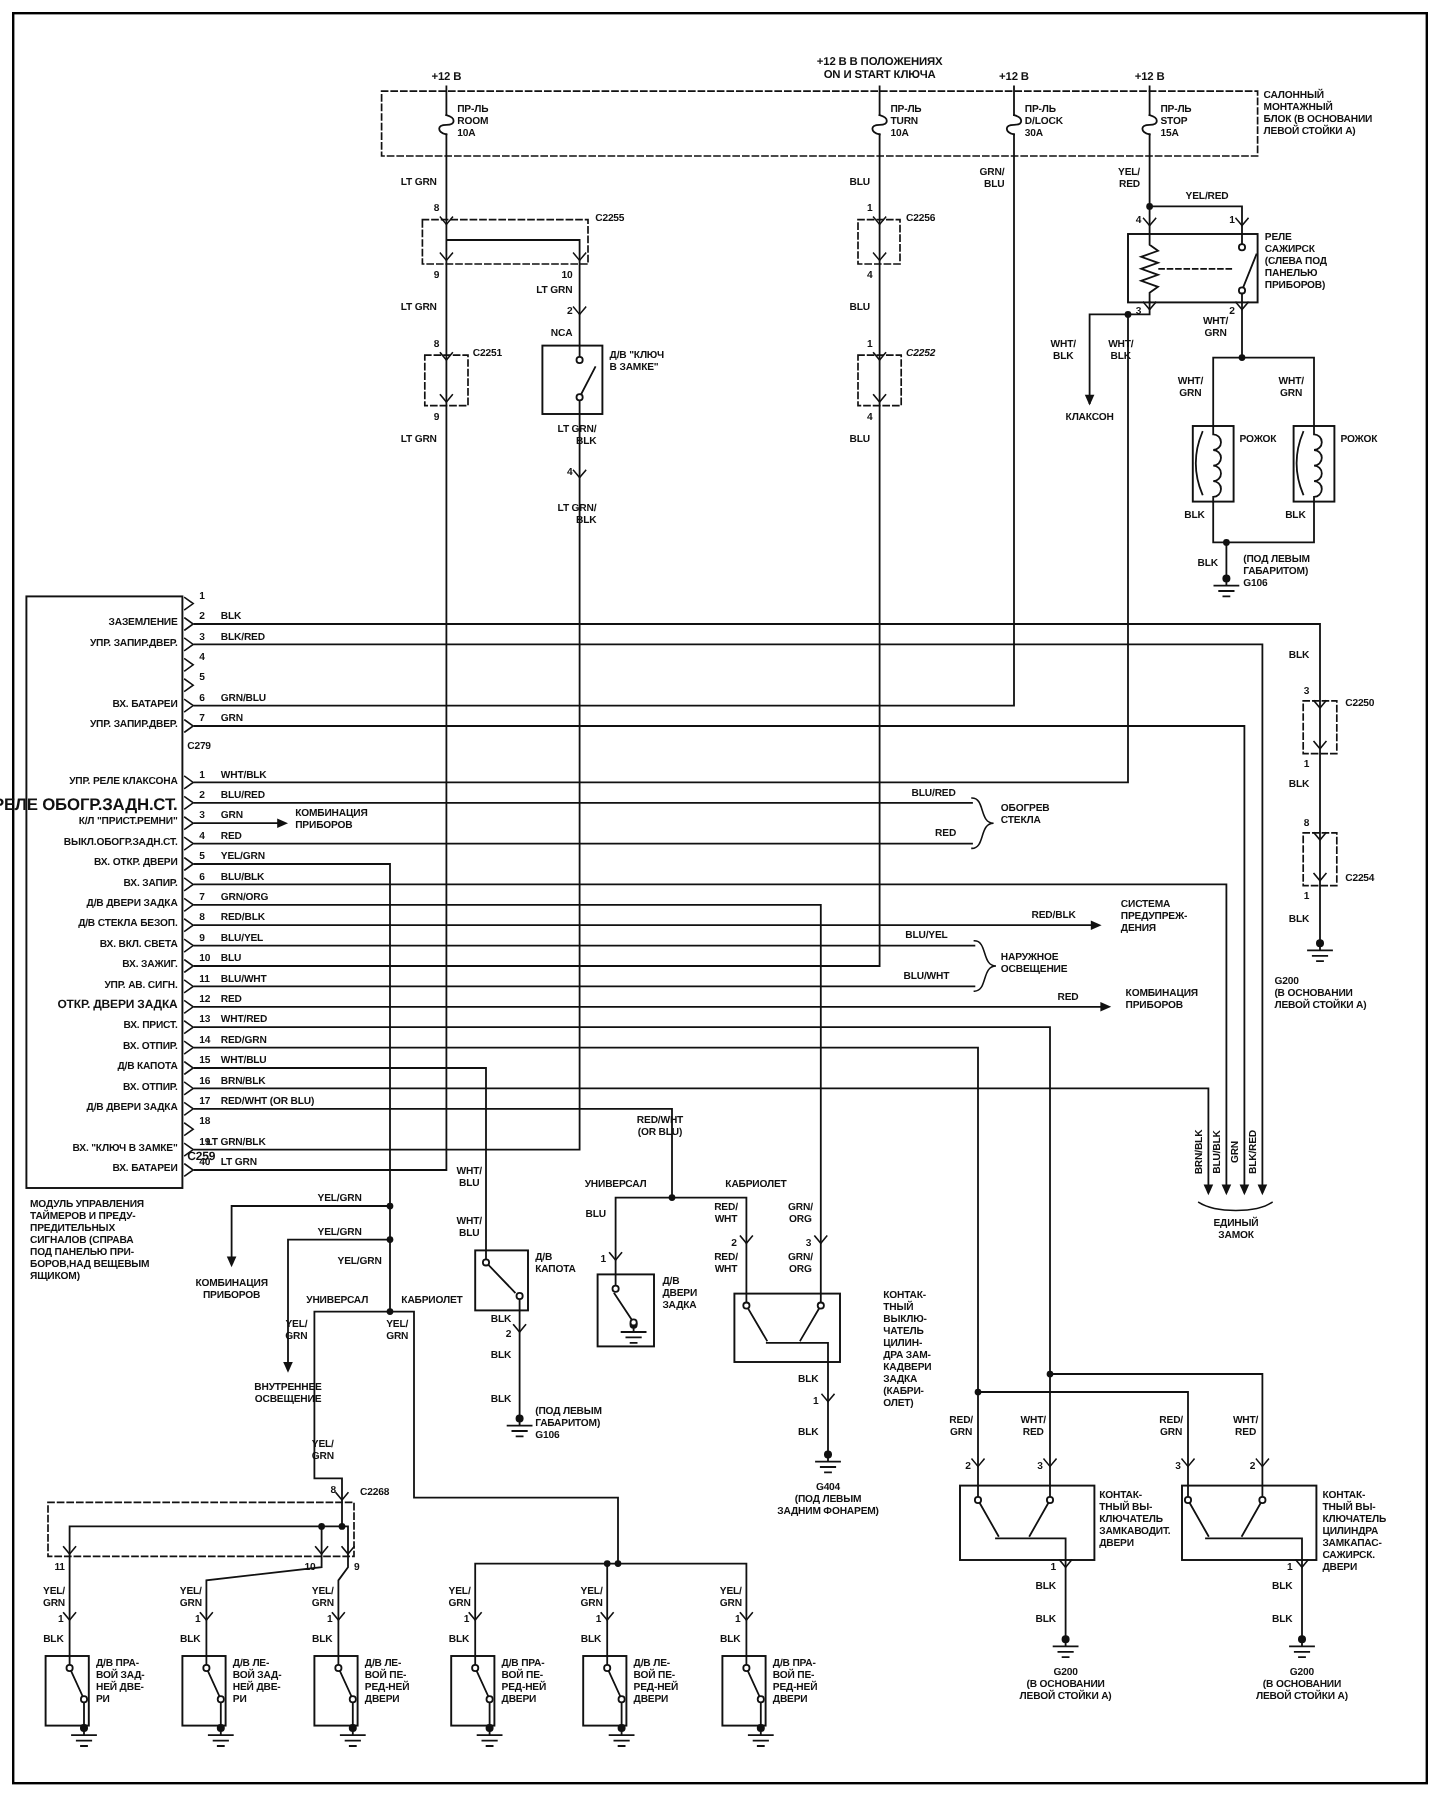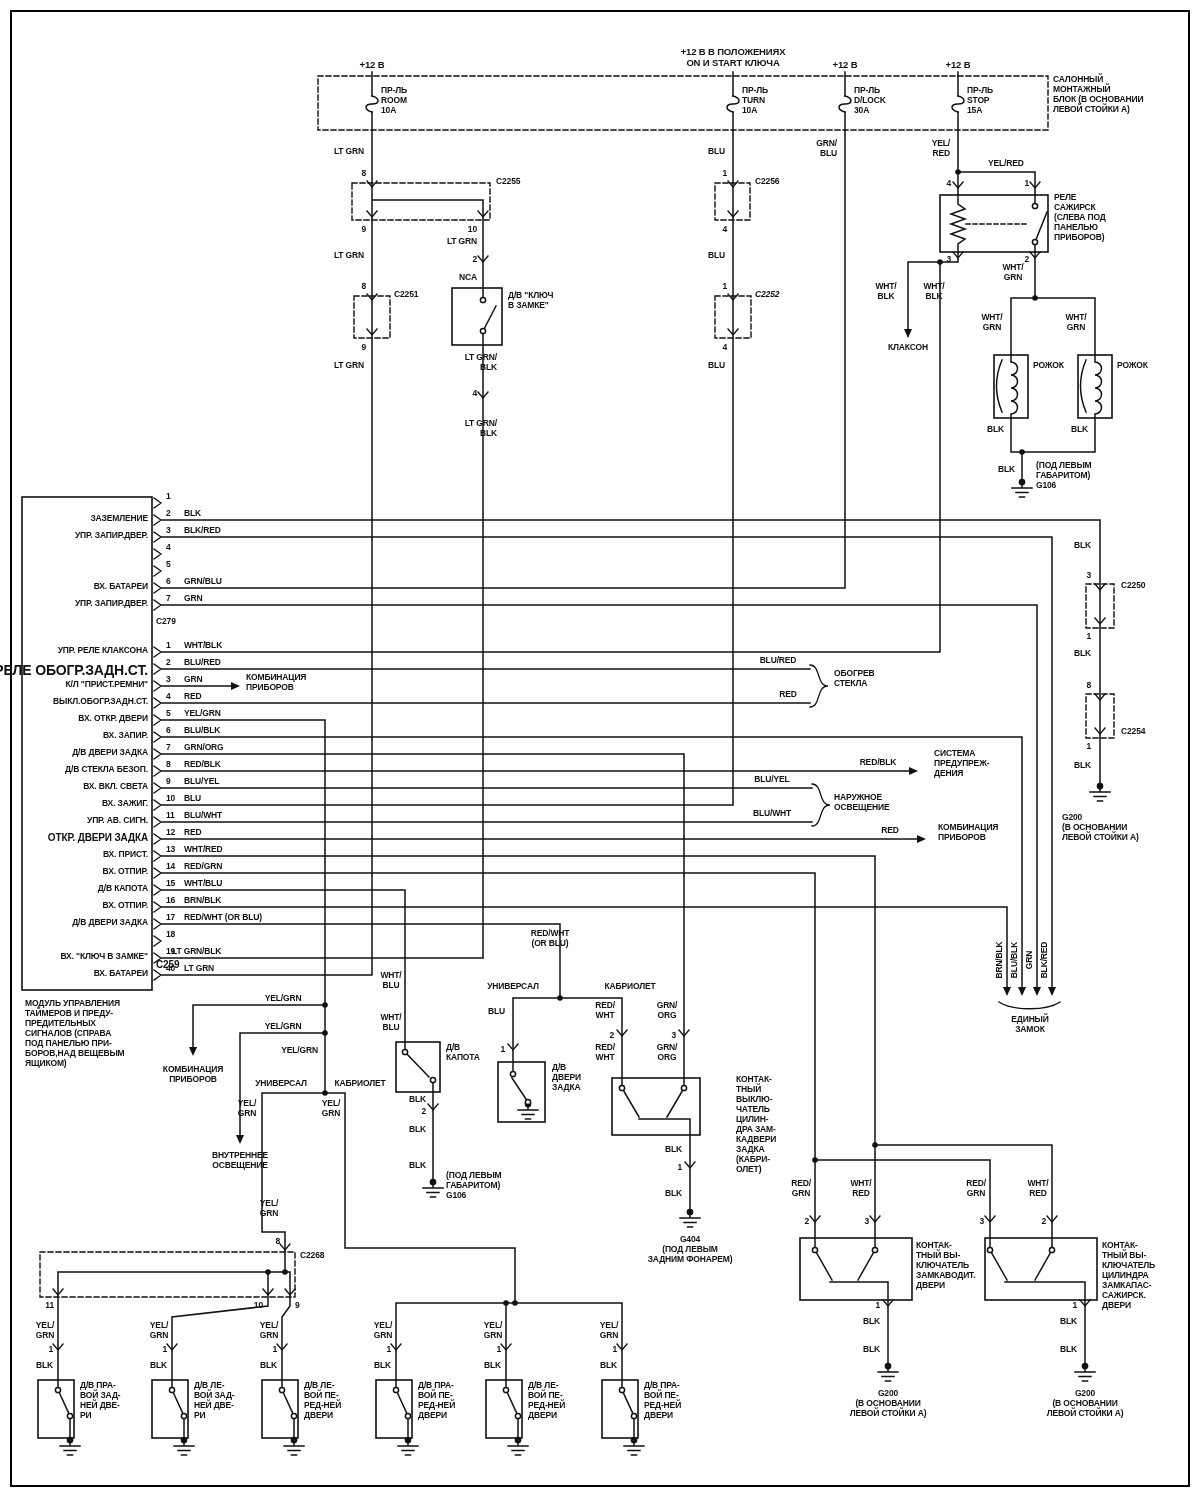--- a/index.html
+++ b/index.html
@@ -410,21 +410,21 @@
 ОСВЕЩЕНИЕ</div>
       <div class="lbl c" style="font-size: 8.5px; top: 1078px; left: 281px; transform: translateX(-50%);">УНИВЕРСАЛ</div>
       <div class="lbl c" style="font-size: 8.5px; top: 1078px; left: 360px; transform: translateX(-50%);">КАБРИОЛЕТ</div>
       <div class="lbl c" style="font-size: 8.5px; top: 1098px; left: 247px; transform: translateX(-50%);">YEL/
 GRN</div>
       <div class="lbl c" style="font-size: 8.5px; top: 1098px; left: 331px; transform: translateX(-50%);">YEL/
 GRN</div>
       <div class="lbl c" style="font-size: 8.5px; top: 1198px; left: 269px; transform: translateX(-50%);">YEL/
 GRN</div>
       <div class="lbl r" style="font-size: 8.5px; top: 1236px; right: 920px;">8</div>
-      <div class="lbl l" style="font-size: 8.5px; top: 1238px; left: 300px; margin-top: 12px;">C2268</div>
+      <div class="lbl l" style="font-size: 8.5px; top: 1238px; left: 300px;">C2268</div>
       <div class="lbl r" style="font-size: 8.5px; top: 1300px; right: 1146px;">11</div>
       <div class="lbl r" style="font-size: 8.5px; top: 1300px; right: 937px;">10</div>
       <div class="lbl l" style="font-size: 8.5px; top: 1300px; left: 295px;">9</div>
       <div class="lbl c" style="font-size: 8.5px; top: 970px; left: 391px; transform: translateX(-50%);">WHT/
 BLU</div>
       <div class="lbl c" style="font-size: 8.5px; top: 1012px; left: 391px; transform: translateX(-50%);">WHT/
 BLU</div>
       <div class="lbl l" style="font-size: 8.5px; top: 1042px; left: 446px;">Д/В
 КАПОТА</div>
       <div class="lbl r" style="font-size: 8.5px; top: 1094px; right: 774px;">BLK</div>

